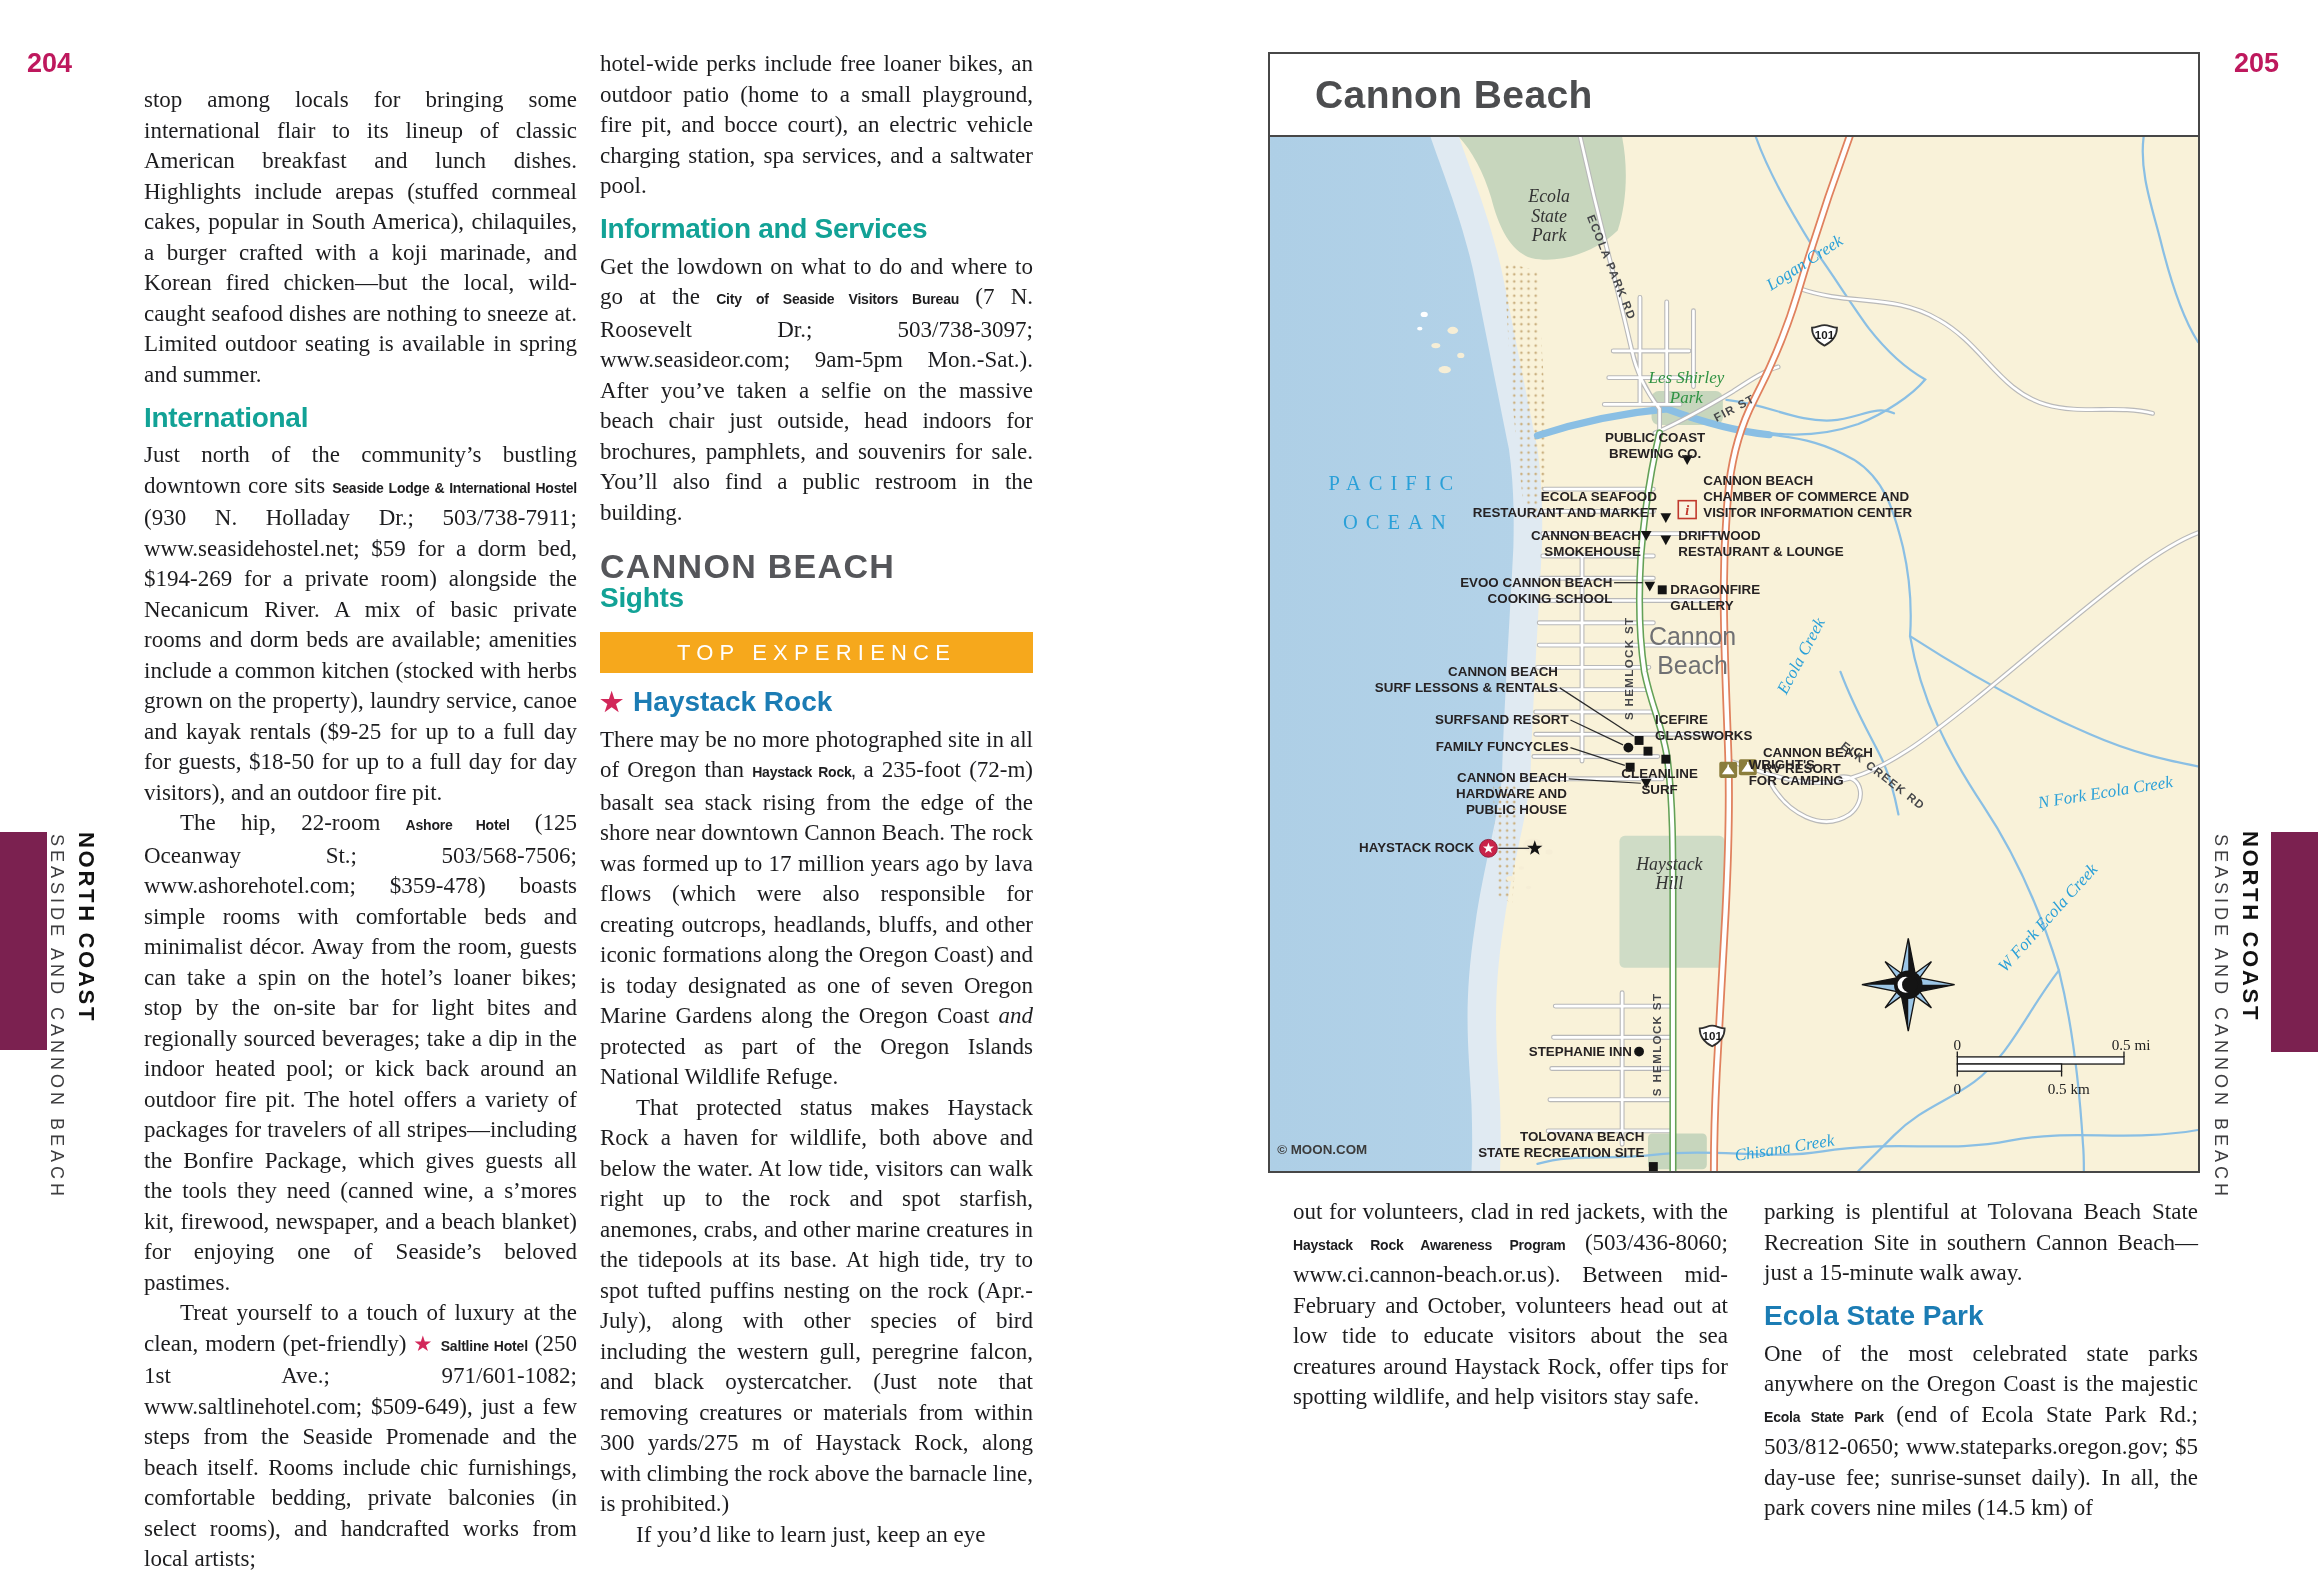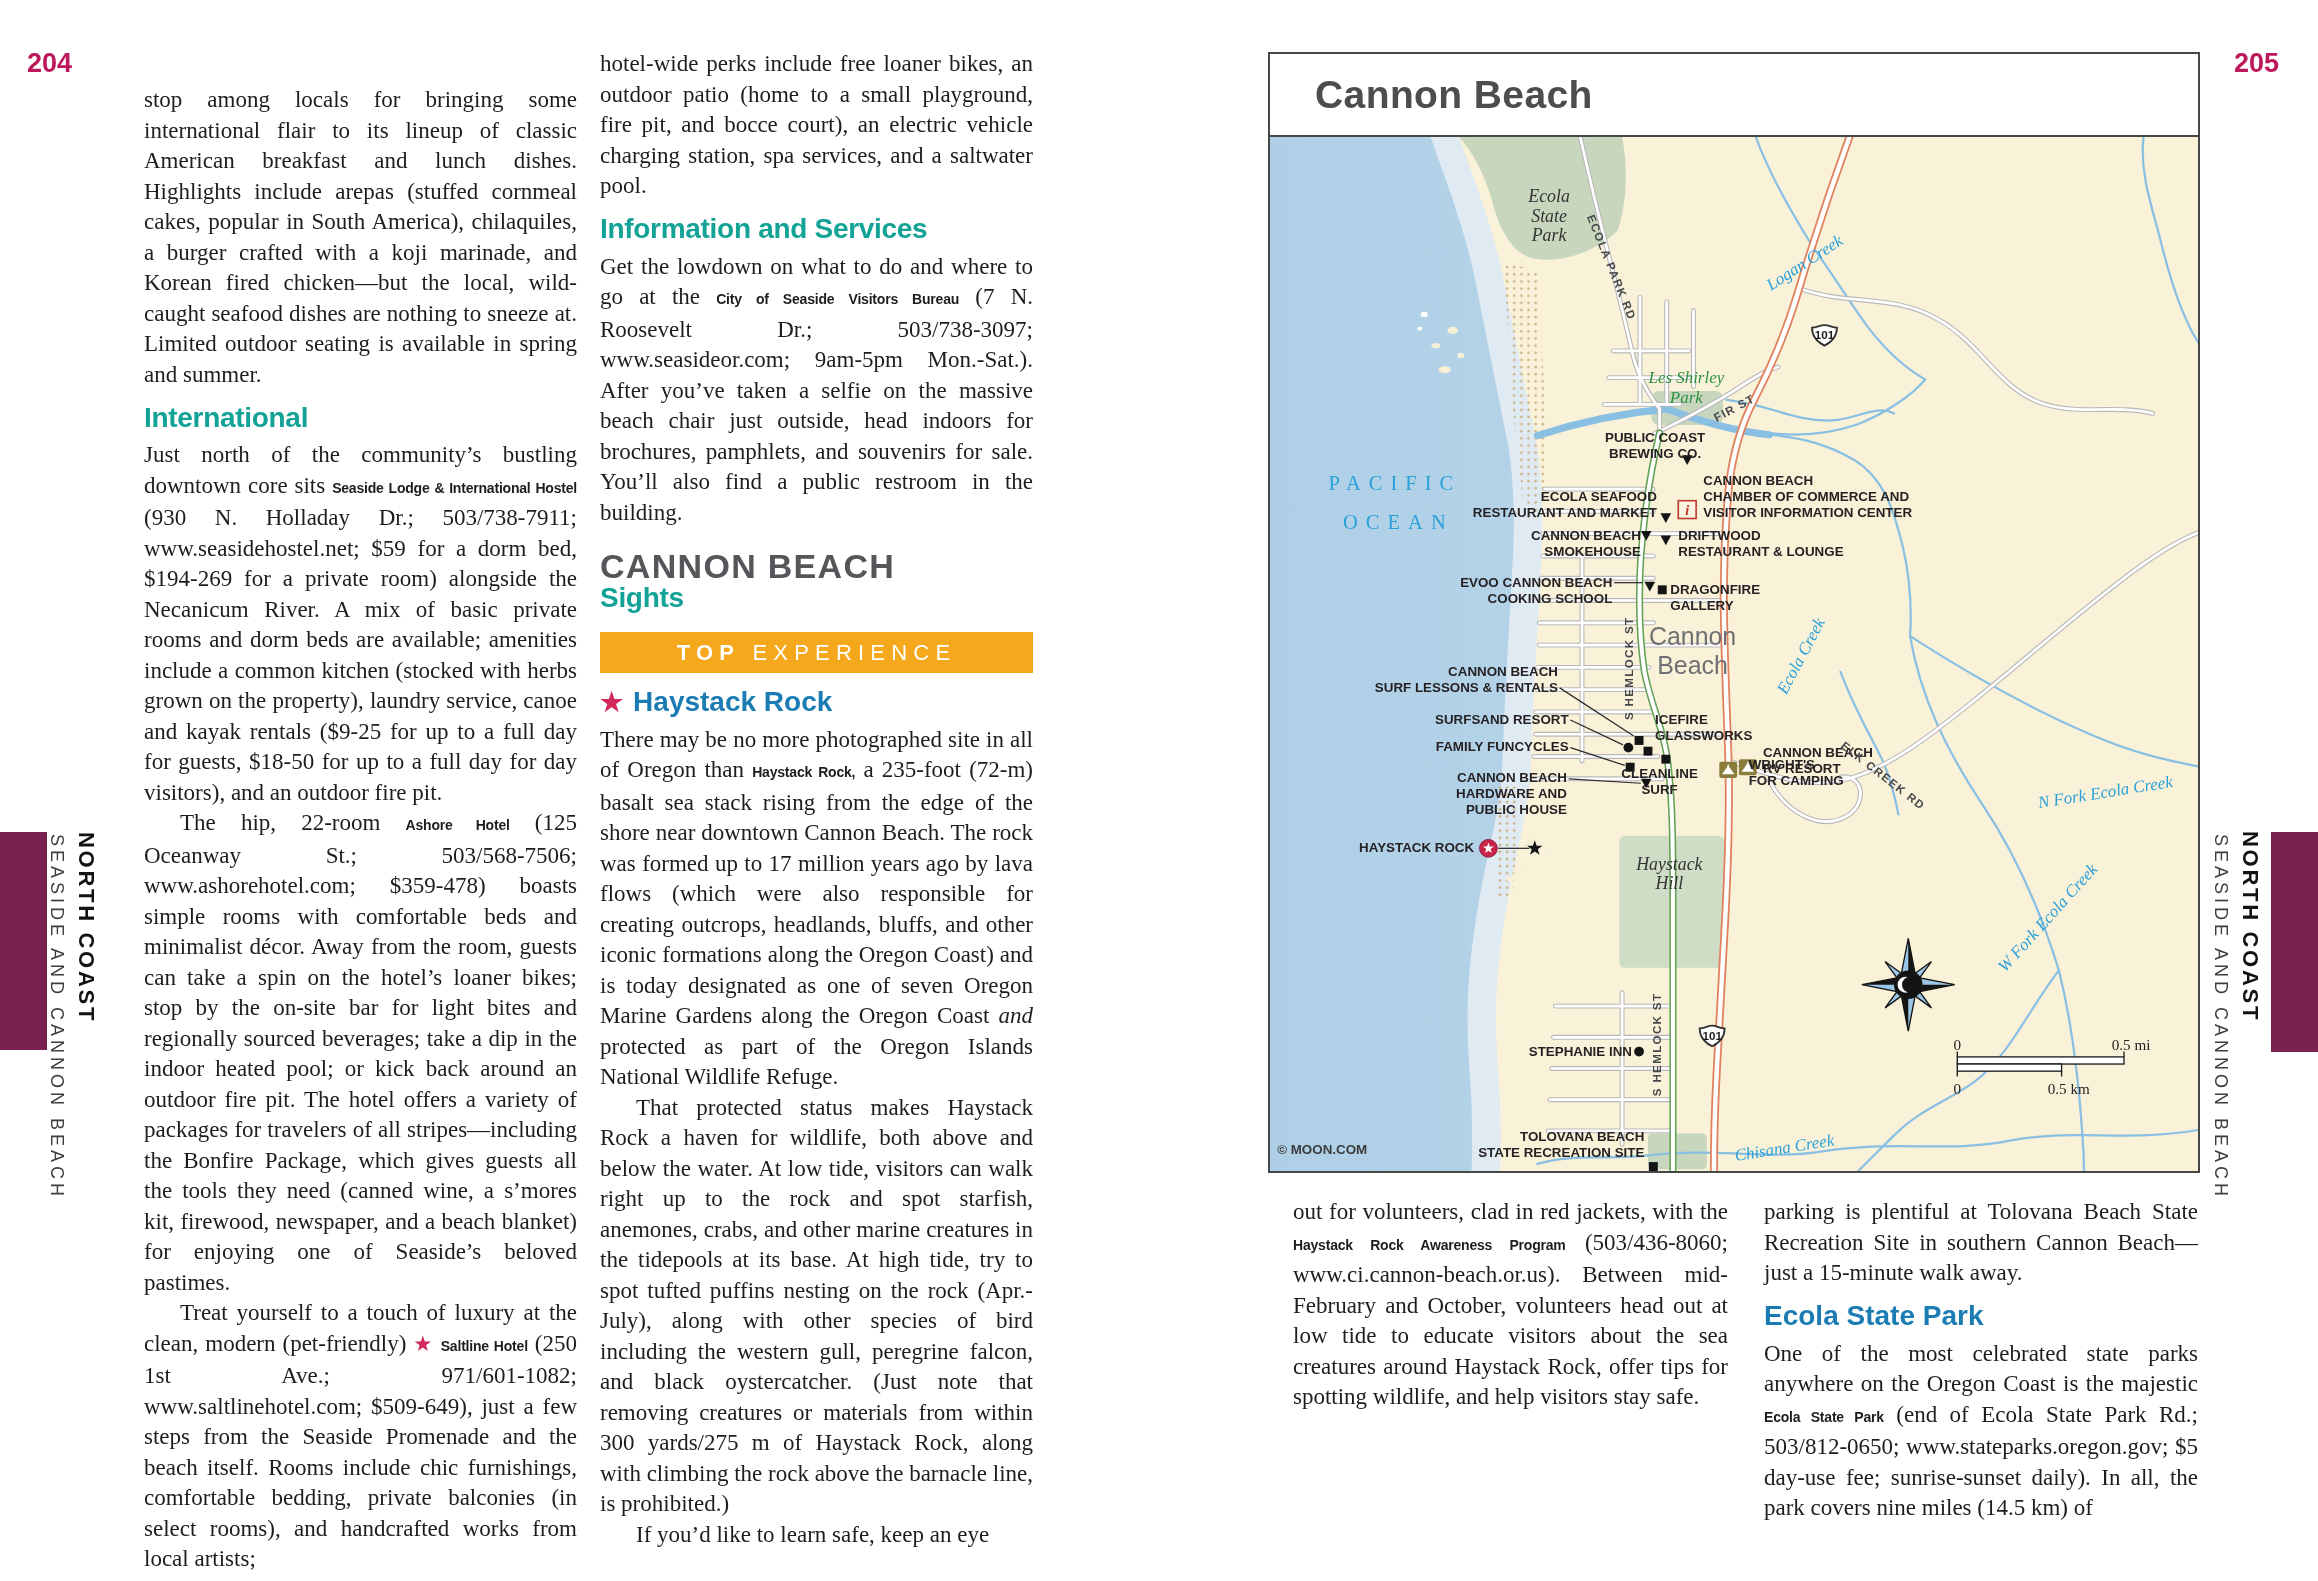--- a/index.html
+++ b/index.html
@@ -17,21 +17,21 @@
   h3.teal{font-family:"Liberation Sans",sans-serif;color:#12a296;font-size:28px;
           font-weight:bold;margin:12.5px 0 7.1px;letter-spacing:-0.3px;text-align:left;}
   h3.teal.sights{margin:1.8px 0 9px;}
   h2.gray{font-family:"Liberation Sans",sans-serif;color:#55565a;font-size:34px;
           font-weight:bold;margin:23px 0 0;letter-spacing:1.3px;text-align:left;}
   h4.blue{font-family:"Liberation Sans",sans-serif;color:#1b7cb4;font-size:28px;
           font-weight:bold;margin:12.5px 0 7.1px;text-align:left;}
   h4.blue .star{font-size:26px;margin-right:9.8px;}
   .banner{background:#f6a81c;height:41px;line-height:42px;text-align:center;color:#ffffff;
           font-family:"Liberation Sans",sans-serif;font-size:22px;letter-spacing:6.2px;margin:18px 0 14.3px;}
-  .banner .bt{font-weight:bold;text-align:center;}
+  .banner .bt{font-weight:normal;text-align:center;}
   .pblock{position:absolute;width:47px;background:#7b2150;}
   .vtext{position:absolute;writing-mode:vertical-rl;font-family:"Liberation Sans",sans-serif;white-space:nowrap;}
   .vt-bold{font-weight:bold;font-size:22px;letter-spacing:2.7px;color:#121212;}
   .vt-light{font-size:18px;letter-spacing:4px;color:#3e3e40;}
   #map-box{position:absolute;left:1268px;top:52px;width:928px;border:2.7px solid #474747;background:#fff;}
   #map-title{height:81px;border-bottom:2.7px solid #474747;display:flex;align-items:center;}
   #map-title .t{font-family:"Liberation Sans",sans-serif;font-weight:bold;font-size:39px;
                 color:#4c4d4f;margin-left:45px;letter-spacing:0.4px;}
   svg#map{display:block;}
   .ml-poi{font:bold 15px "Liberation Sans",sans-serif;fill:#262223;}
@@ -69,21 +69,21 @@
 <div class="col" style="left:600px;top:49px;width:433px;">
     <p>hotel-wide perks include free loaner bikes, an outdoor patio (home to a small playground, fire pit, and bocce court), an electric vehicle charging station, spa services, and a saltwater pool.</p>
     <h3 class="teal">Information and Services</h3>
     <p>Get the lowdown on what to do and where to go at the <b class="bn">City of Seaside Visitors Bureau</b> (7 N. Roosevelt Dr.; 503/738-3097; www.seasideor.com; 9am-5pm Mon.-Sat.). After you’ve taken a selfie on the massive beach chair just outside, head indoors for brochures, pamphlets, and souvenirs for sale. You’ll also find a public restroom in the building.</p>
     <h2 class="gray">CANNON BEACH</h2>
     <h3 class="teal sights">Sights</h3>
     <div class="banner"><span class="bt">TOP</span><span> EXPERIENCE</span></div>
     <h4 class="blue"><span class="star">★</span>Haystack Rock</h4>
     <p>There may be no more photographed site in all of Oregon than <b class="bn">Haystack Rock,</b> a 235-foot (72-m) basalt sea stack rising from the edge of the shore near downtown Cannon Beach. The rock was formed up to 17 million years ago by lava flows (which were also responsible for creating outcrops, headlands, bluffs, and other iconic formations along the Oregon Coast) and is today designated as one of seven Oregon Marine Gardens along the Oregon Coast <i>and</i> protected as part of the Oregon Islands National Wildlife Refuge.</p>
     <p class="ind">That protected status makes Haystack Rock a haven for wildlife, both above and below the water. At low tide, visitors can walk right up to the rock and spot starfish, anemones, crabs, and other marine creatures in the tidepools at its base. At high tide, try to spot tufted puffins nesting on the rock (Apr.-July), along with other species of bird including the western gull, peregrine falcon, and black oystercatcher. (Just note that removing creatures or materials from within 300 yards/275 m of Haystack Rock, along with climbing the rock above the barnacle line, is prohibited.)</p>
-    <p class="ind">If you’d like to learn safe, keep an eye</p>
+    <p class="ind">If you’d like to learn just, keep an eye</p>
   </div>
 
 <div class="col" style="left:1293px;top:1197px;width:435px;">
     <p>out for volunteers, clad in red jackets, with the <b class="bn">Haystack Rock Awareness Program</b> (503/436-8060; www.ci.cannon-beach.or.us). Between mid-February and October, volunteers head out at low tide to educate visitors about the sea creatures around Haystack Rock, offer tips for spotting wildlife, and help visitors stay safe.</p>
   </div>
 <div class="col" style="left:1764px;top:1197px;width:434px;">
     <p>parking is plentiful at Tolovana Beach State Recreation Site in southern Cannon Beach—just a 15-minute walk away.</p>
     <h4 class="blue">Ecola State Park</h4>
     <p>One of the most celebrated state parks anywhere on the Oregon Coast is the majestic <b class="bn">Ecola State Park</b> (end of Ecola State Park Rd.; 503/812-0650; www.stateparks.oregon.gov; $5 day-use fee; sunrise-sunset daily). In all, the park covers nine miles (14.5 km) of</p>
   </div>

